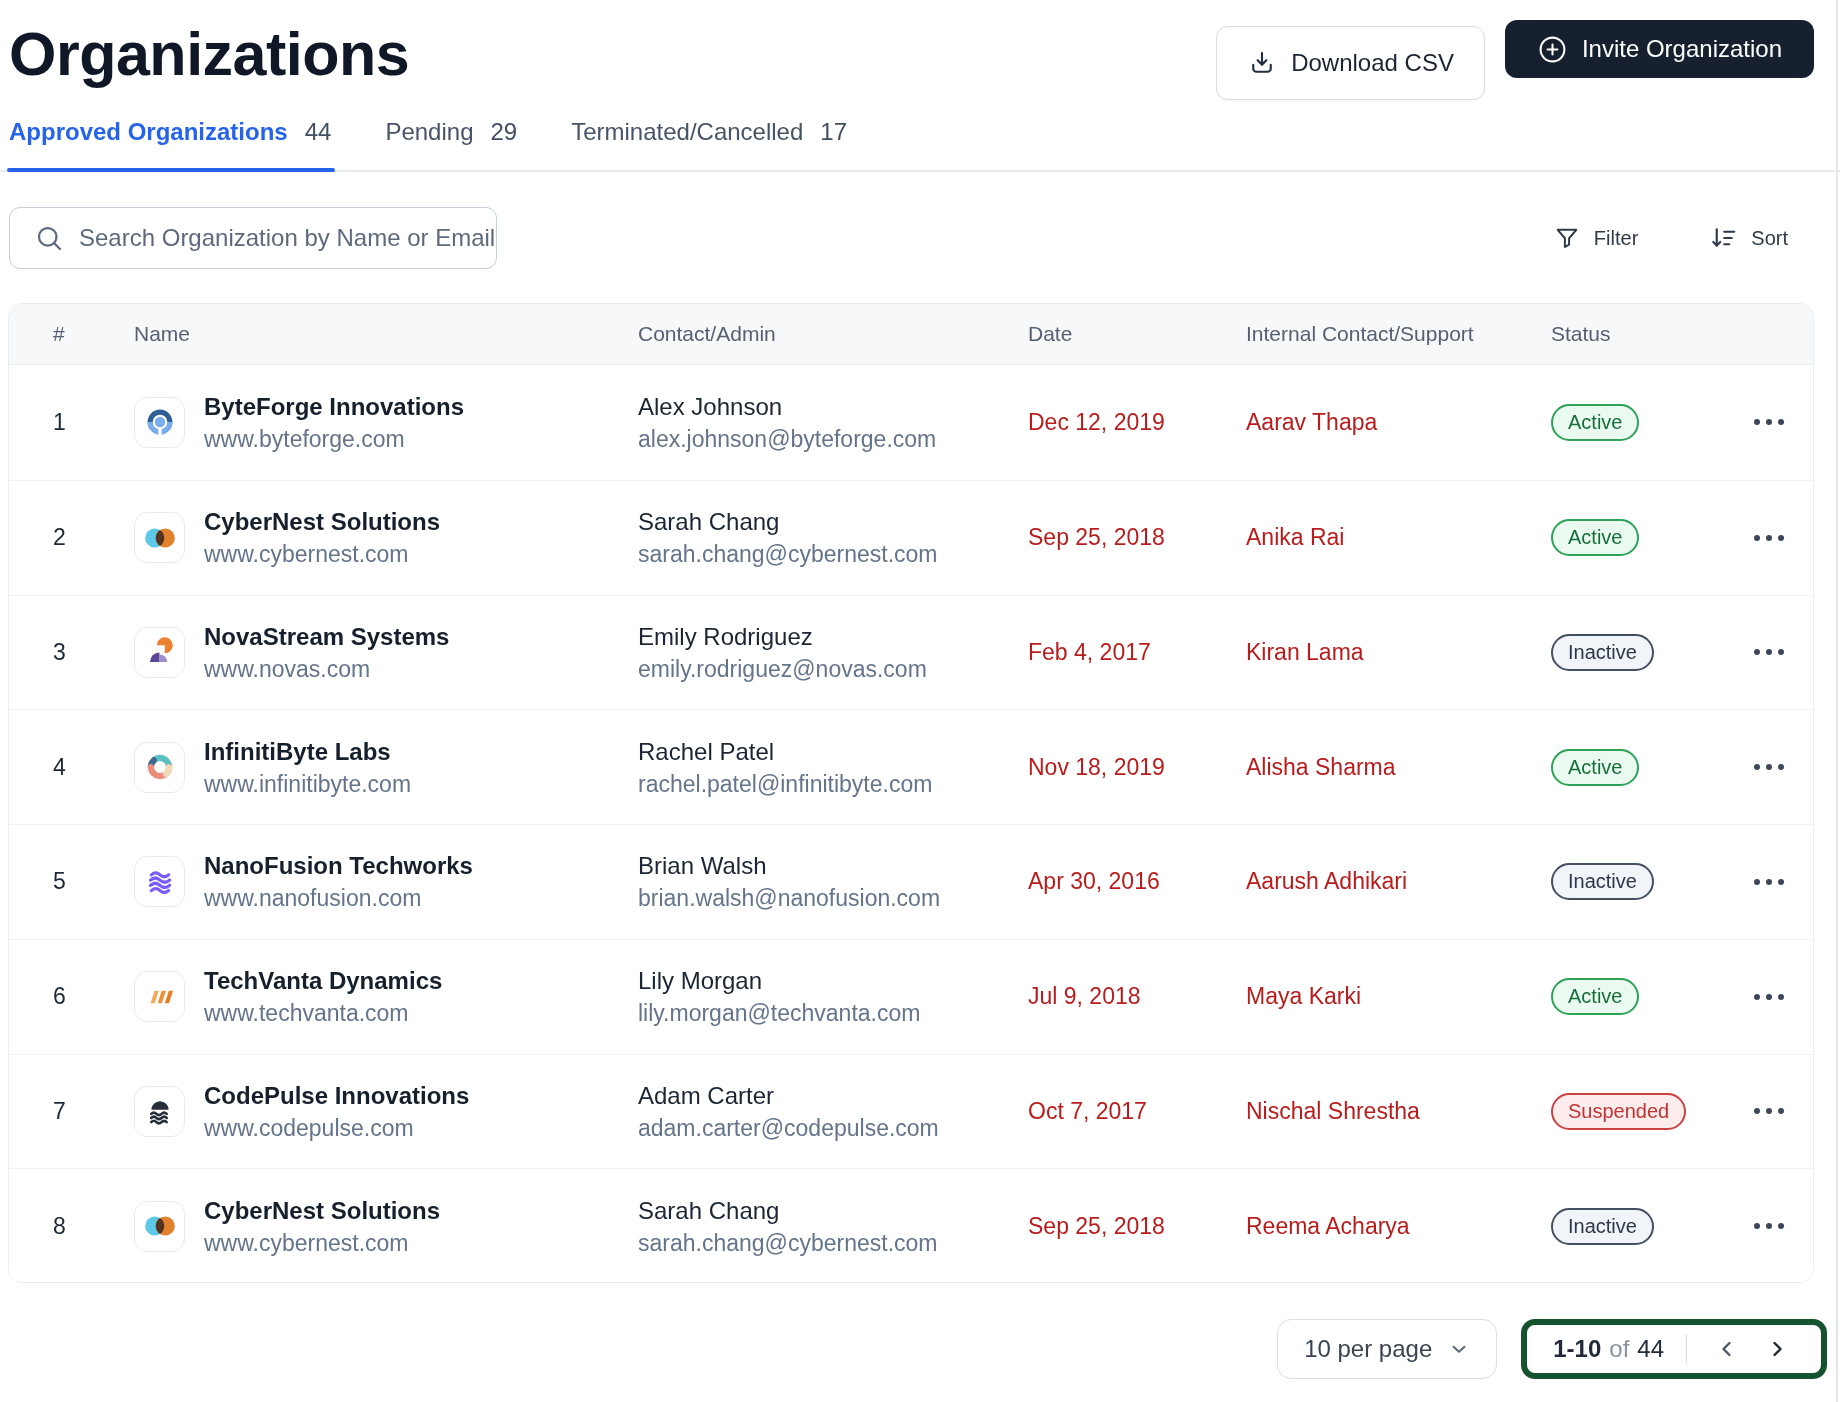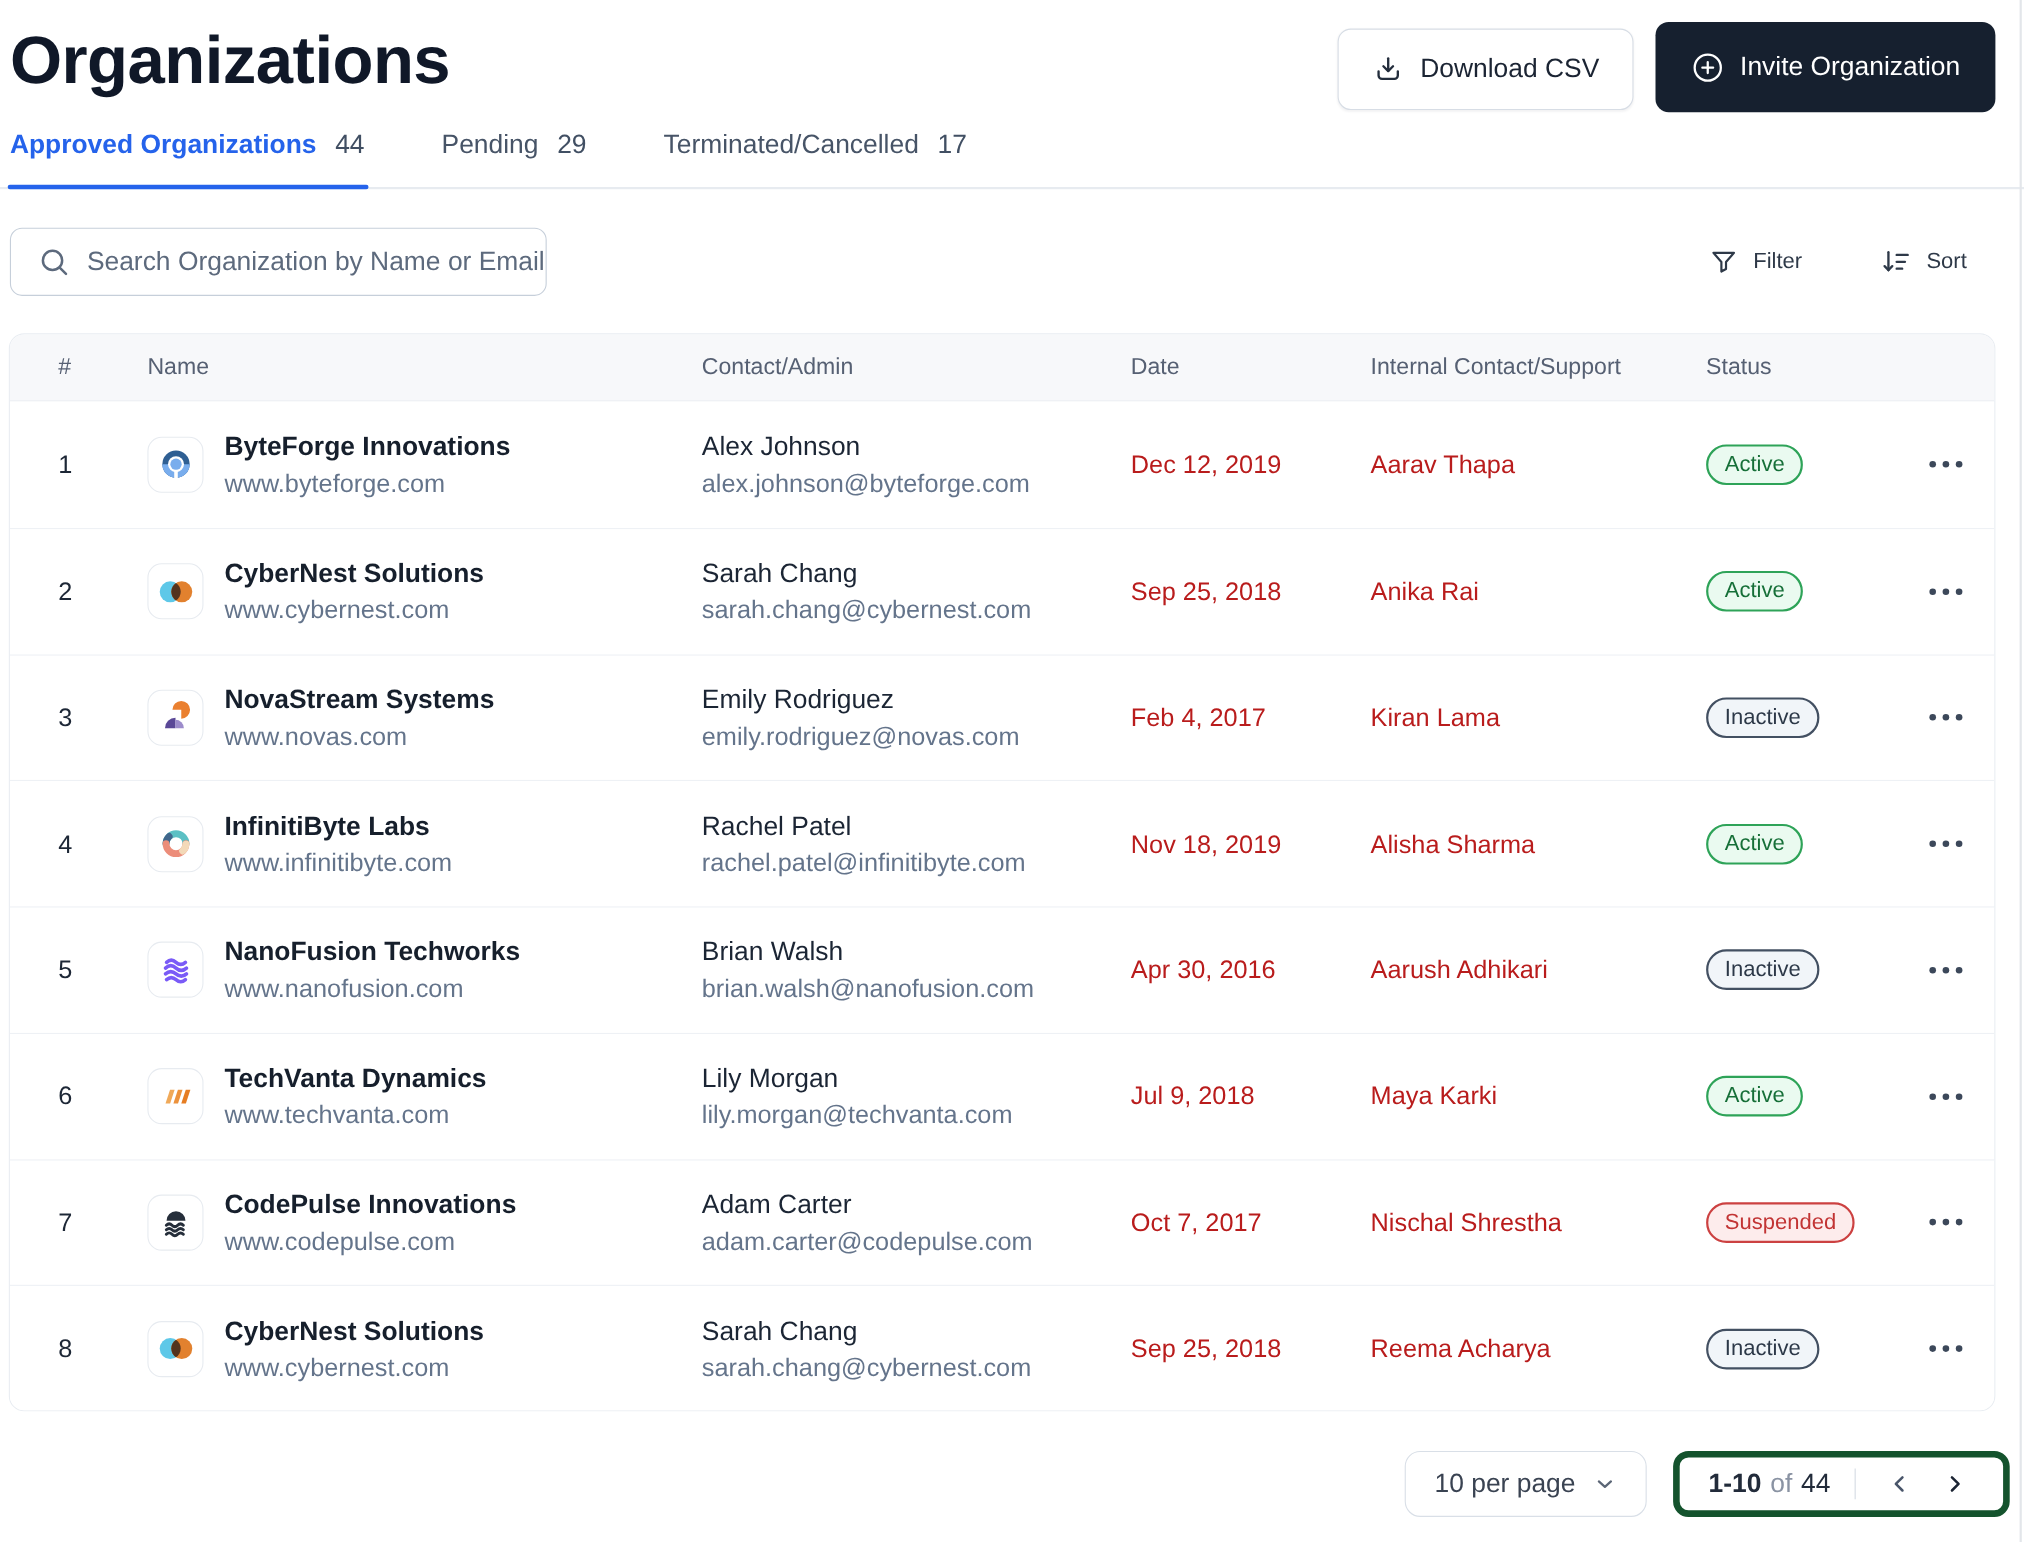--- a/index.html
+++ b/index.html
@@ -9,26 +9,26 @@
     background:#ffffff; color:#101828; position:relative; overflow:hidden;
   }
   .page { position:absolute; inset:0; }
 
   
   .page-header { position:absolute; top:18px; left:9px; right:26px; display:flex; justify-content:space-between; align-items:flex-start; }
   .page-title { font-size:61px; font-weight:700; letter-spacing:-0.5px; color:#101828; line-height:1.2; }
   .header-actions { display:flex; gap:20px; align-items:flex-start; margin-top:2px; }
   .btn { display:inline-flex; align-items:center; gap:14px; border-radius:12px; font-size:24px; cursor:pointer; white-space:nowrap; }
   .btn-download { background:#fff; border:1px solid #d7dde5; color:#1b2433; height:74px; padding:0 30px; margin-top:6px; font-weight:500; box-shadow:0 1px 2px rgba(16,24,40,.05); }
-  .btn-invite { background:var(--invite-bg,#16202f); border:none; color:#fff; height:82px; padding:0 32px; font-weight:500; }
+  .btn-invite { background:var(--invite-bg,#16202f); border:none; color:#fff; height:58px; padding:0 32px; font-weight:500; }
   .btn svg { flex:0 0 auto; }
 
   
   .tabs { position:absolute; top:118px; left:0; right:0; }
-  .tab-list { display:flex; gap:70px; padding-left:9px; border-bottom:2px solid #e7ebf0; }
+  .tab-list { display:flex; gap:54px; padding-left:9px; border-bottom:2px solid #e7ebf0; }
   .tab { display:flex; gap:17px; align-items:baseline; padding-bottom:24px; position:relative; font-size:24px; line-height:28px; cursor:pointer; }
   .tab-label { color:#475467; font-weight:500; }
   .tab-count { color:#414f63; font-weight:500; }
   .tab.active .tab-label { color:var(--accent,#2563eb); font-weight:600; }
   .tab.active::after { content:''; position:absolute; left:-2px; right:-4px; bottom:-2px; height:4px; border-radius:2px; background:var(--accent,#2563eb); }
 
   
   .toolbar { position:absolute; top:207px; left:9px; right:52px; height:62px; display:flex; justify-content:space-between; align-items:center; }
   .search-box { width:488px; height:62px; border:1.5px solid #c6cfda; border-radius:11px; display:flex; align-items:center; padding-left:24px; gap:15px; background:#fff; }
   .search-box input { border:none; outline:none; flex:1; font-size:24px; font-family:inherit; color:#344054; background:transparent; height:100%; }

